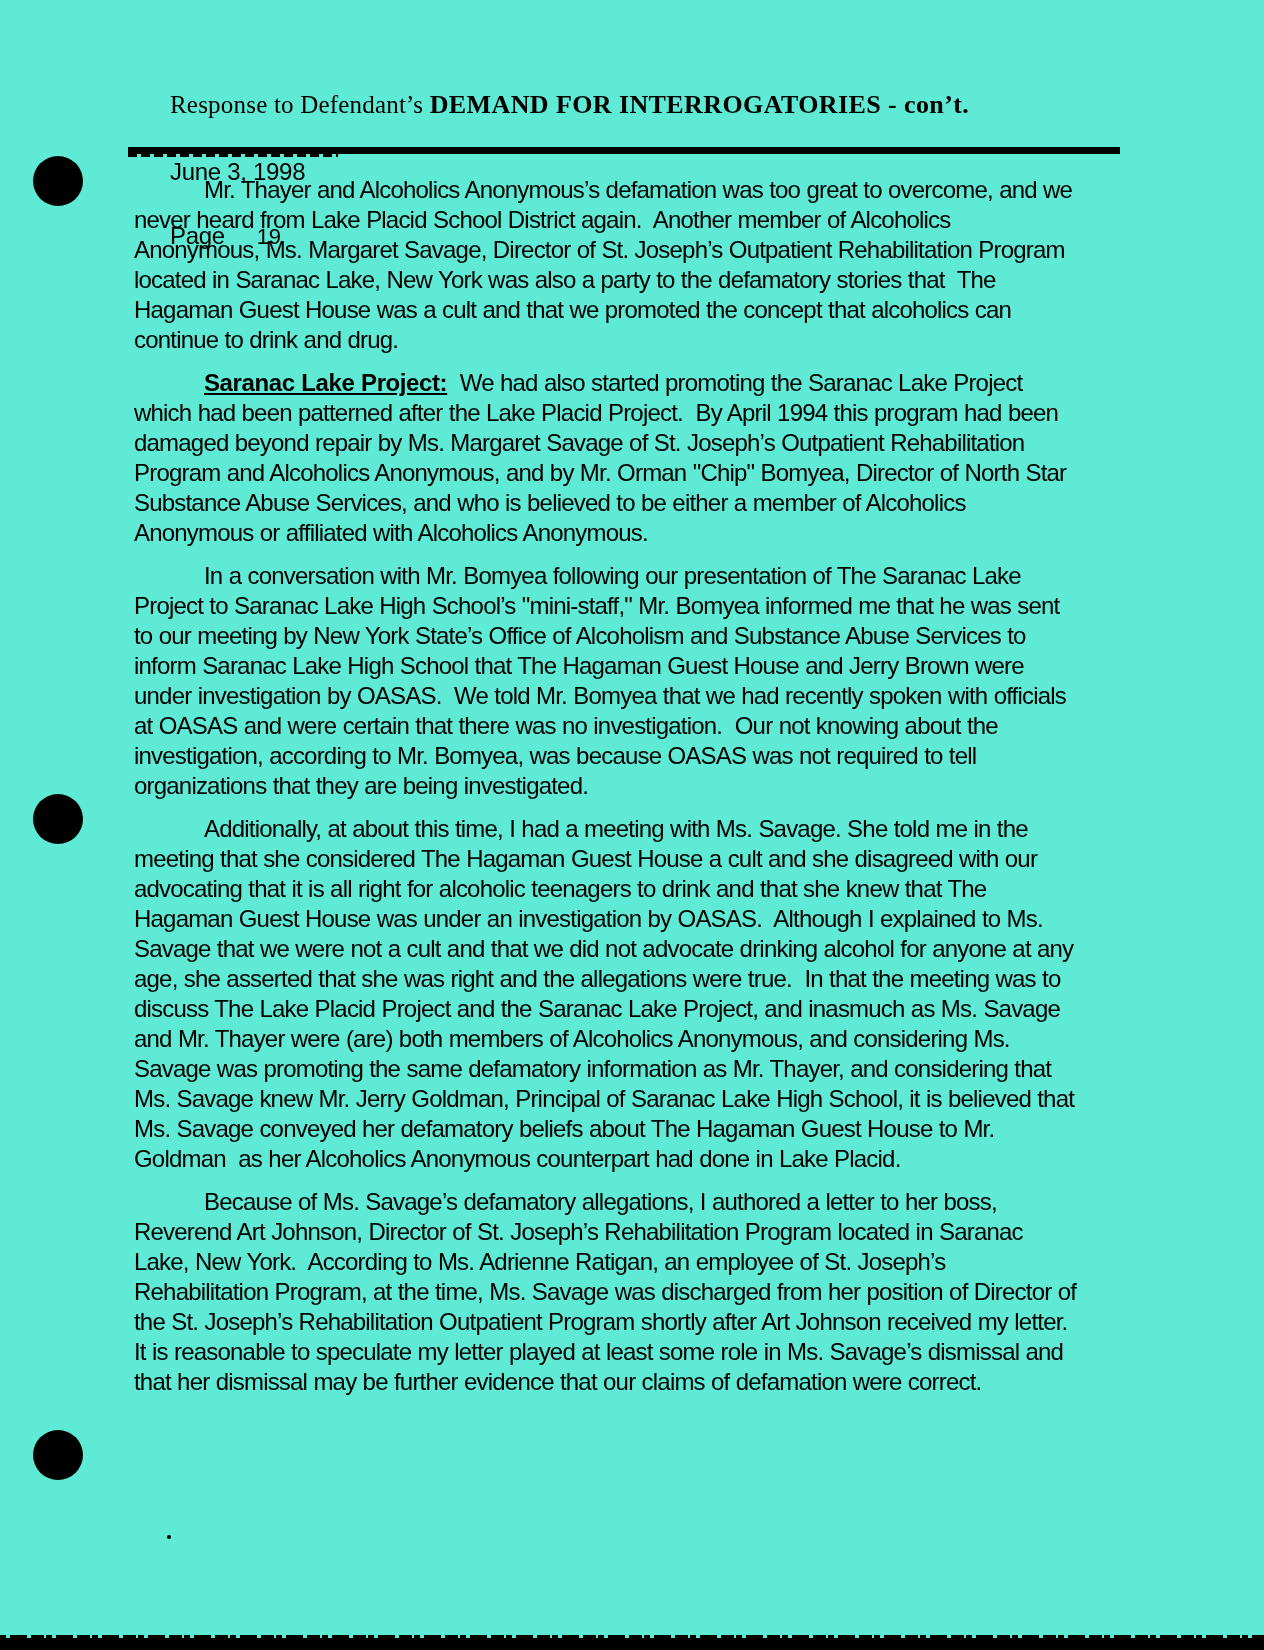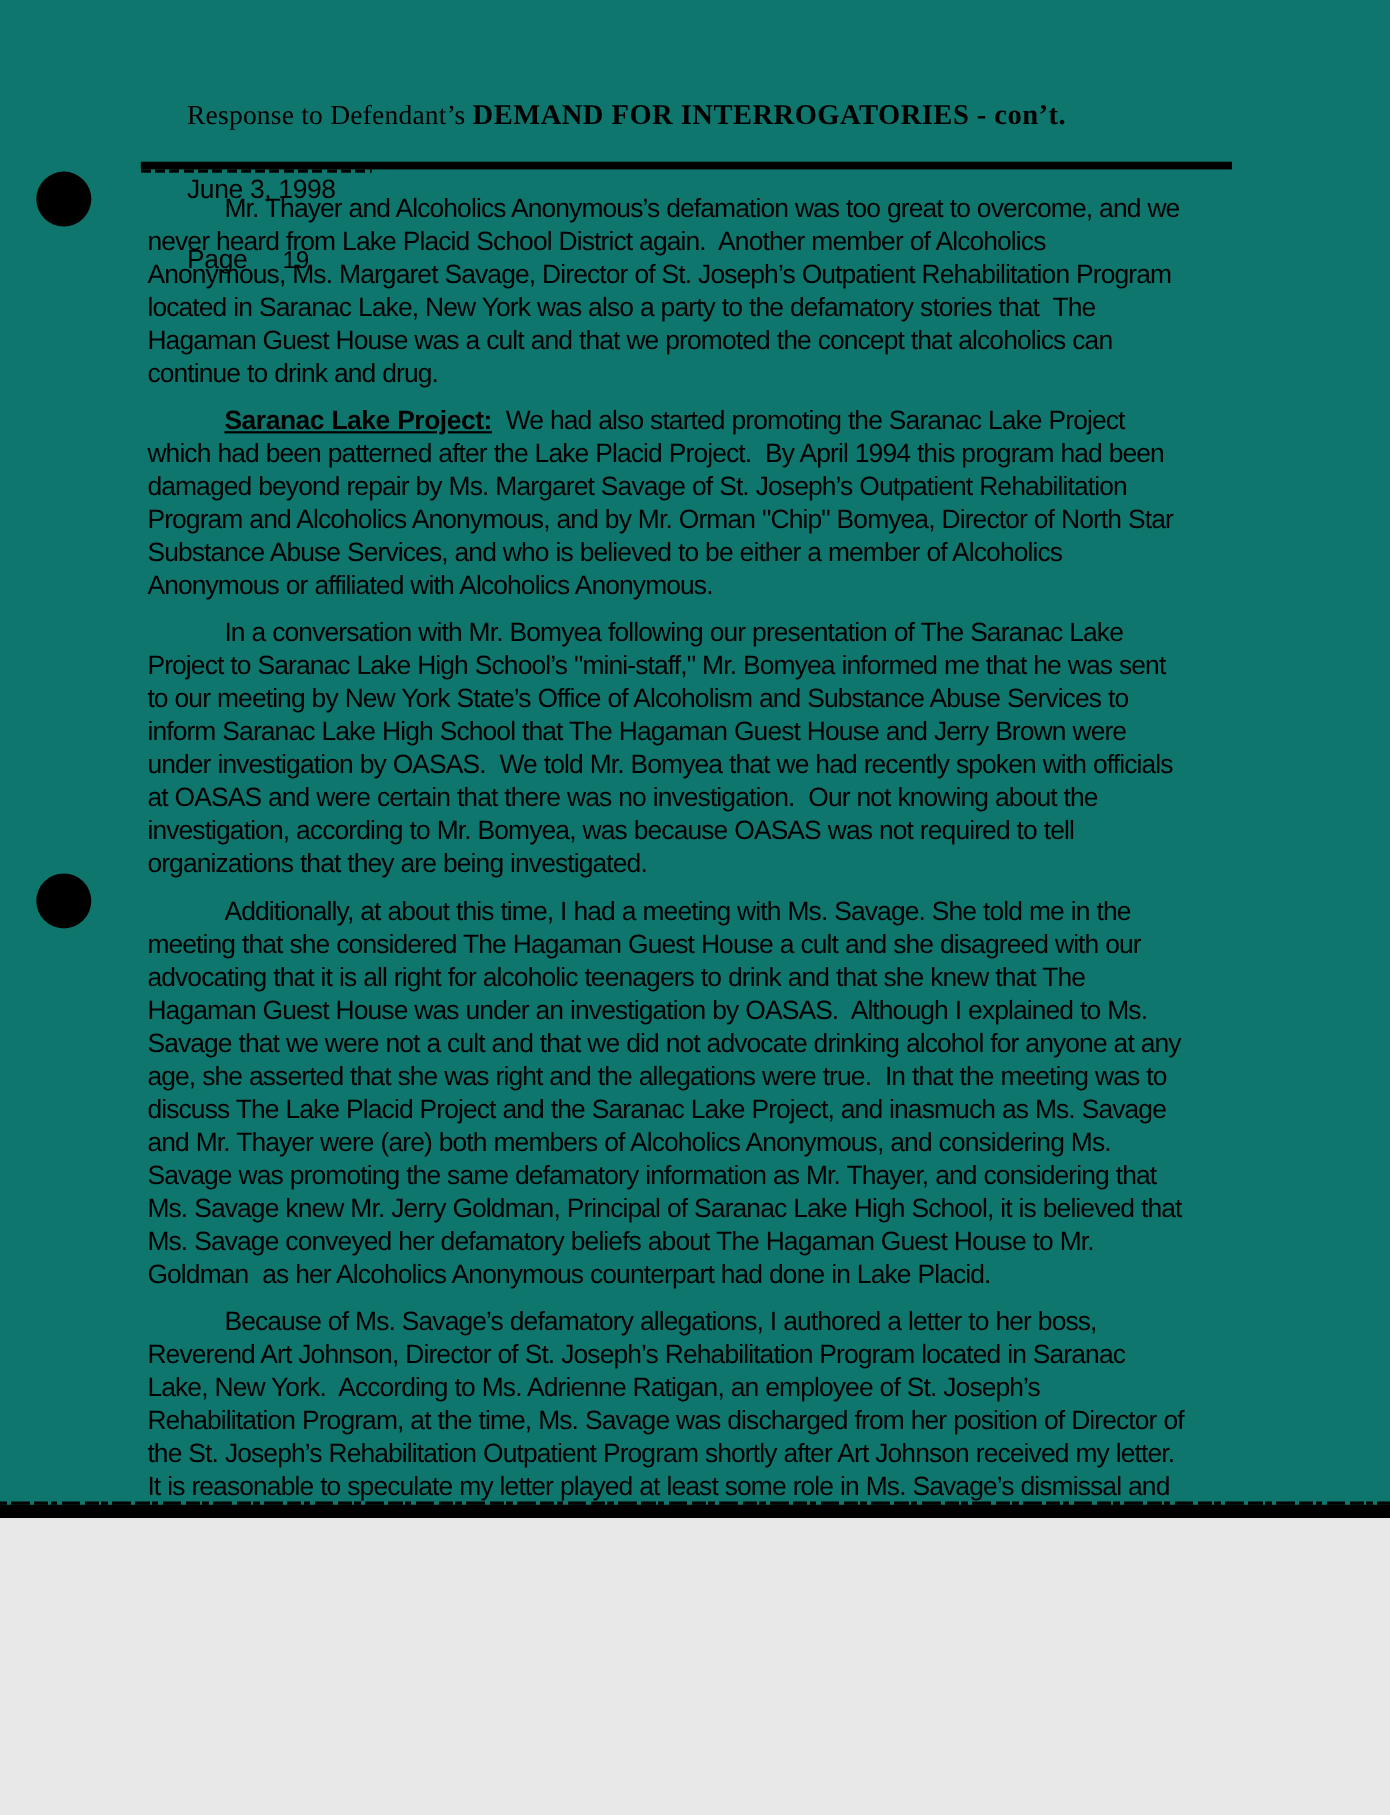--- a/index.html
+++ b/index.html
@@ -1,21 +1,21 @@
 <!DOCTYPE html>
 <html><head>
 <meta charset="utf-8">
 <style>
   * { margin: 0; padding: 0; box-sizing: border-box; }
   html, body { background: #e8e8e8; }
   .page {
     position: relative;
     width: 1264px;
-    height: 1380px;
-    background: #0f766e;
+    height: 1650px;
+    background: #5eead4;
     overflow: hidden;
     font-family: "Liberation Sans", sans-serif;
     color: #000000;
   }
 
   
   .punch {
     position: absolute;
     left: 33px;
     width: 50px;

